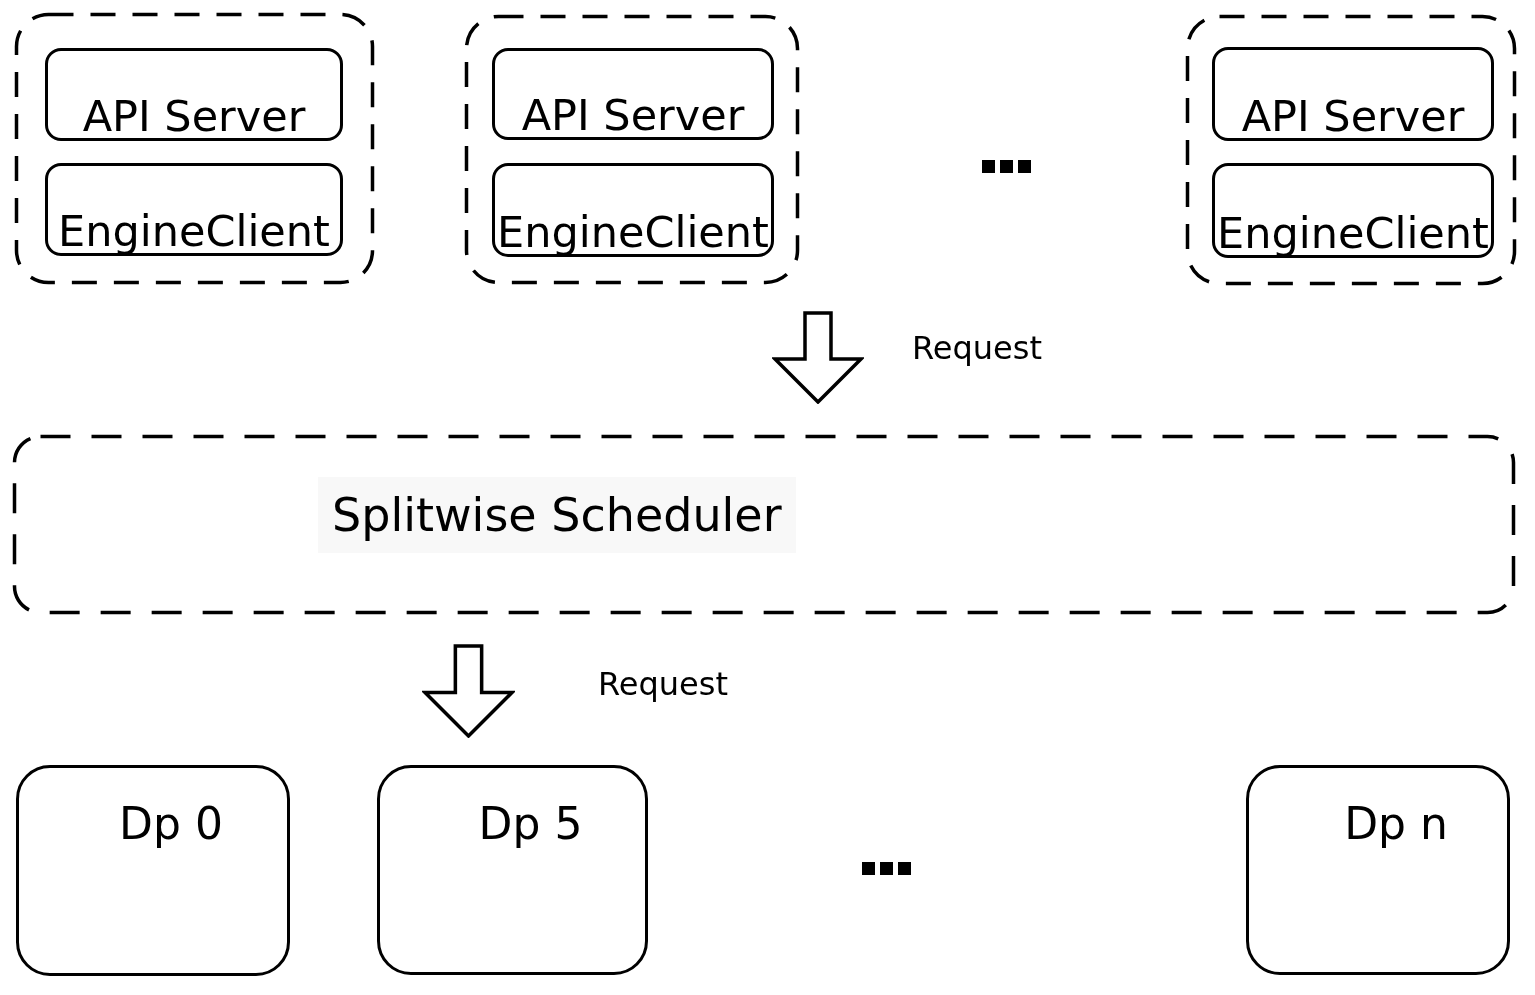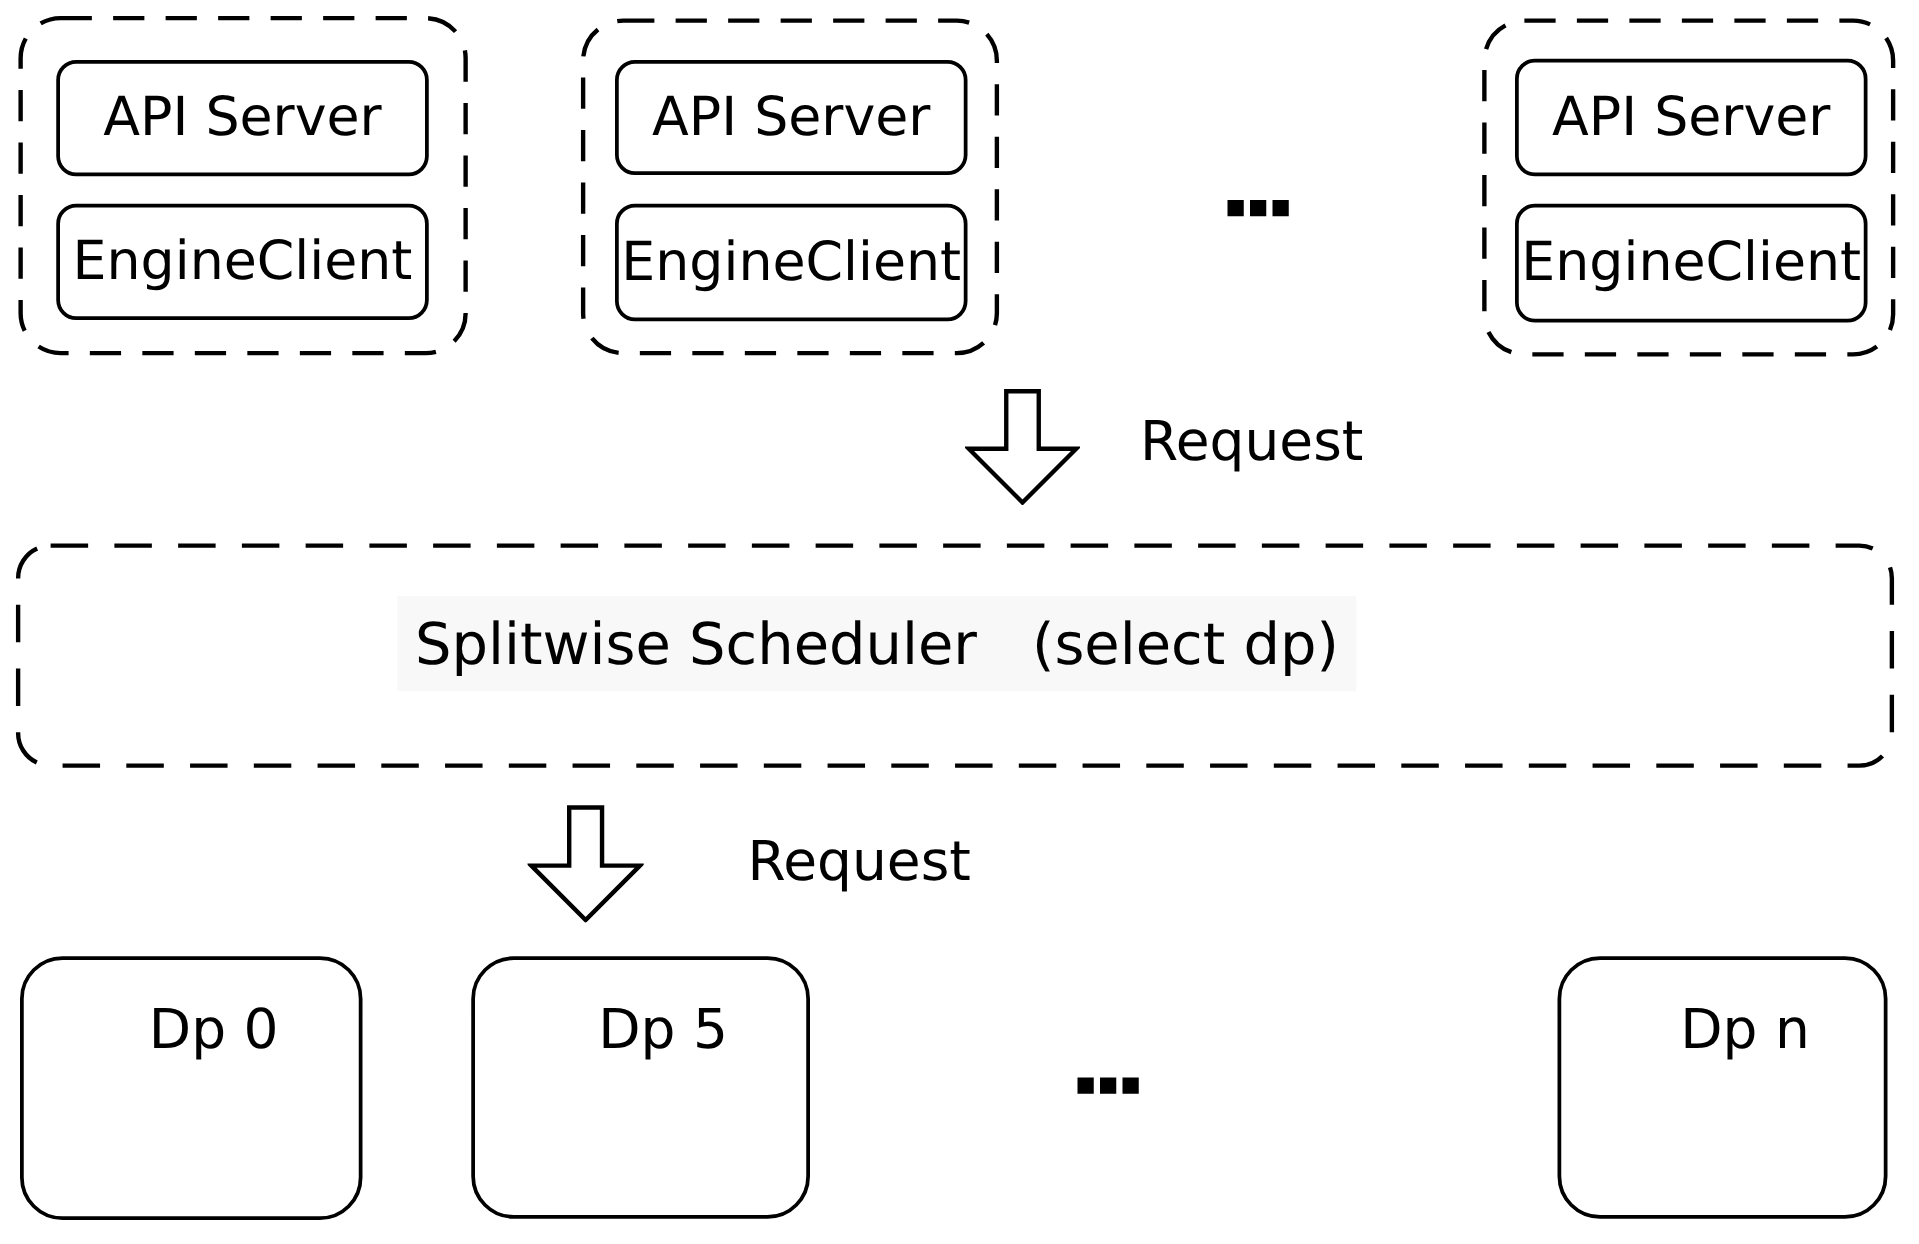--- a/index.html
+++ b/index.html
@@ -4,27 +4,27 @@
 <style>
   html,body{margin:0;padding:0;background:#ffffff;}
   .canvas{
     position:relative;width:1535px;height:995px;background:#ffffff;
     font-family:"DejaVu Sans", sans-serif;color:#000;overflow:hidden;
   }
   .group{position:absolute;}
   .group svg{position:absolute;left:0;top:0;}
   .node{
     position:absolute;border:3.5px solid #000;border-radius:16px;background:#fff;
-    display:flex;align-items:center;justify-content:center;
+    display:flex;align-items:flex-end;justify-content:center;
   }
   .node-label{font-size:43px;line-height:1;white-space:nowrap;}
   .ellipsis{position:absolute;display:flex;gap:5px;}
   .ellipsis .dot{width:13px;height:13px;background:#000;display:block;}
   .arrow-svg{position:absolute;}
-  .request-label{position:absolute;font-size:44px;line-height:1;white-space:nowrap;}
+  .request-label{position:absolute;font-size:32px;line-height:1;white-space:nowrap;}
   .scheduler{position:absolute;}
   .scheduler svg{position:absolute;left:0;top:0;}
   .sched-text{
     position:absolute;height:76px;display:flex;align-items:center;gap:44px;
     padding:0 14px;font-size:46px;line-height:1;white-space:nowrap;
   }
   .dp-node{
     position:absolute;border:3.5px solid #000;border-radius:34px;background:#fff;
     display:flex;justify-content:center;align-items:flex-start;padding-top:34px;box-sizing:border-box;
   }
@@ -81,21 +81,20 @@
     <polygon points="33,2 59,2 59,48 89,48 46,91 3,48 33,48" fill="#ffffff" stroke="#000000" stroke-width="3.5" stroke-linejoin="miter"></polygon>
   </svg>
   <div class="request-label" style="left:912px;top:332px">Request</div>
 
   <div class="scheduler" style="left:12px;top:434px;width:1504px;height:181px">
     <svg width="1504" height="181">
       <rect x="2.5" y="2.5" width="1499" height="176" rx="26" fill="none" stroke="#000" stroke-width="3.5" stroke-dasharray="30 21"></rect>
     </svg>
     <div class="sched-text" style="left:306px;top:43px;background:#f8f8f8">
       <span>Splitwise Scheduler</span>
-      <span>(select dp)</span>
     </div>
   </div>
 
   <svg class="arrow-svg" style="left:422px;top:644px" width="93" height="94" viewBox="0 0 92 93">
     <polygon points="33,2 59,2 59,48 89,48 46,91 3,48 33,48" fill="#ffffff" stroke="#000000" stroke-width="3.5" stroke-linejoin="miter"></polygon>
   </svg>
   <div class="request-label" style="left:598px;top:668px">Request</div>
 
   <div class="dp-node" style="left:16px;top:765px;width:274px;height:211px">
     <span class="dp-label">Dp 0</span>

